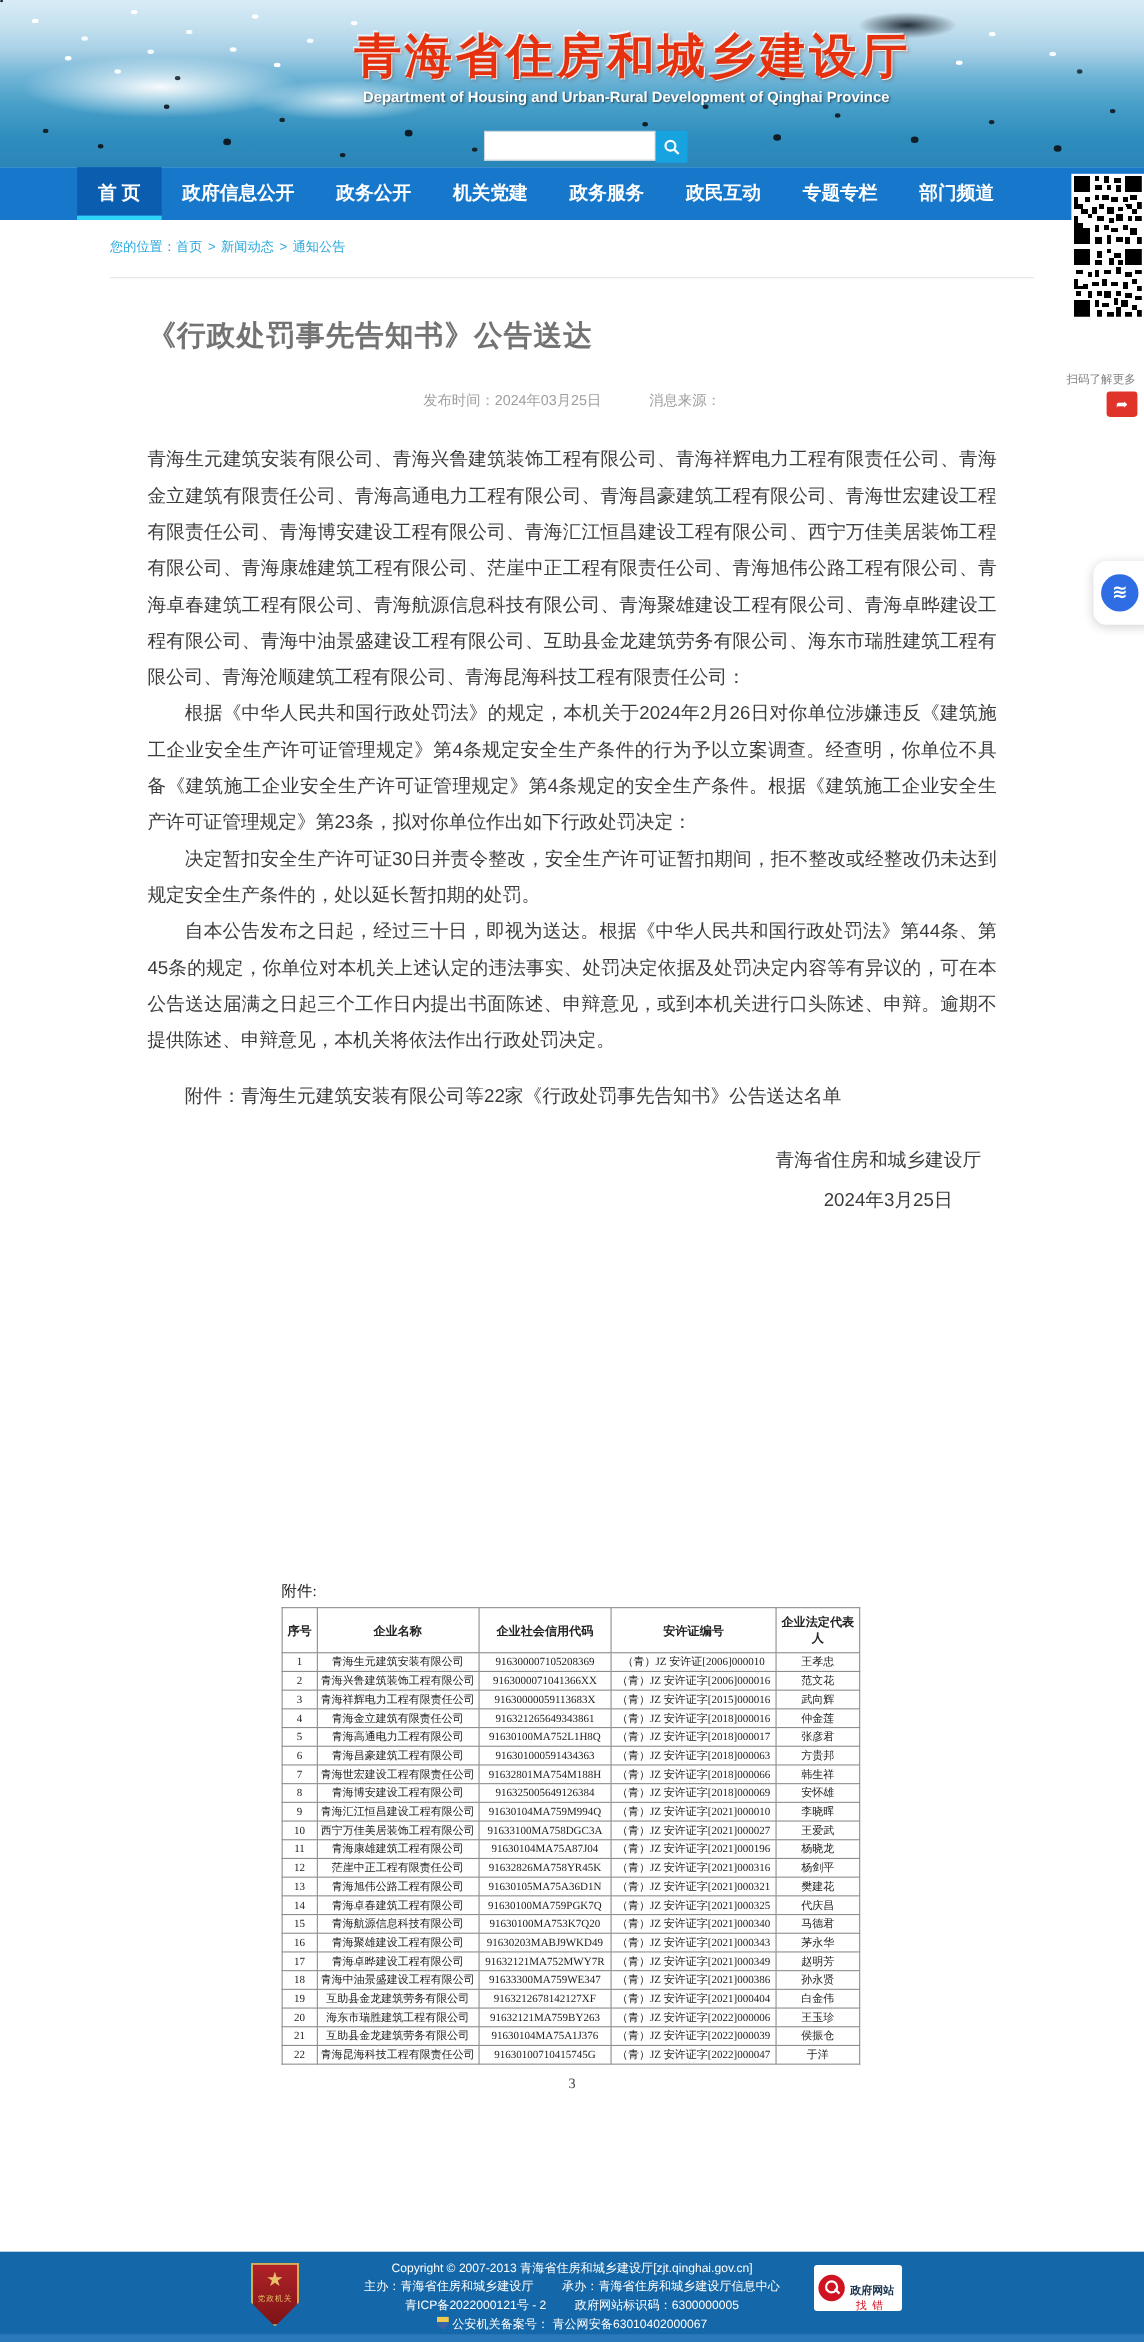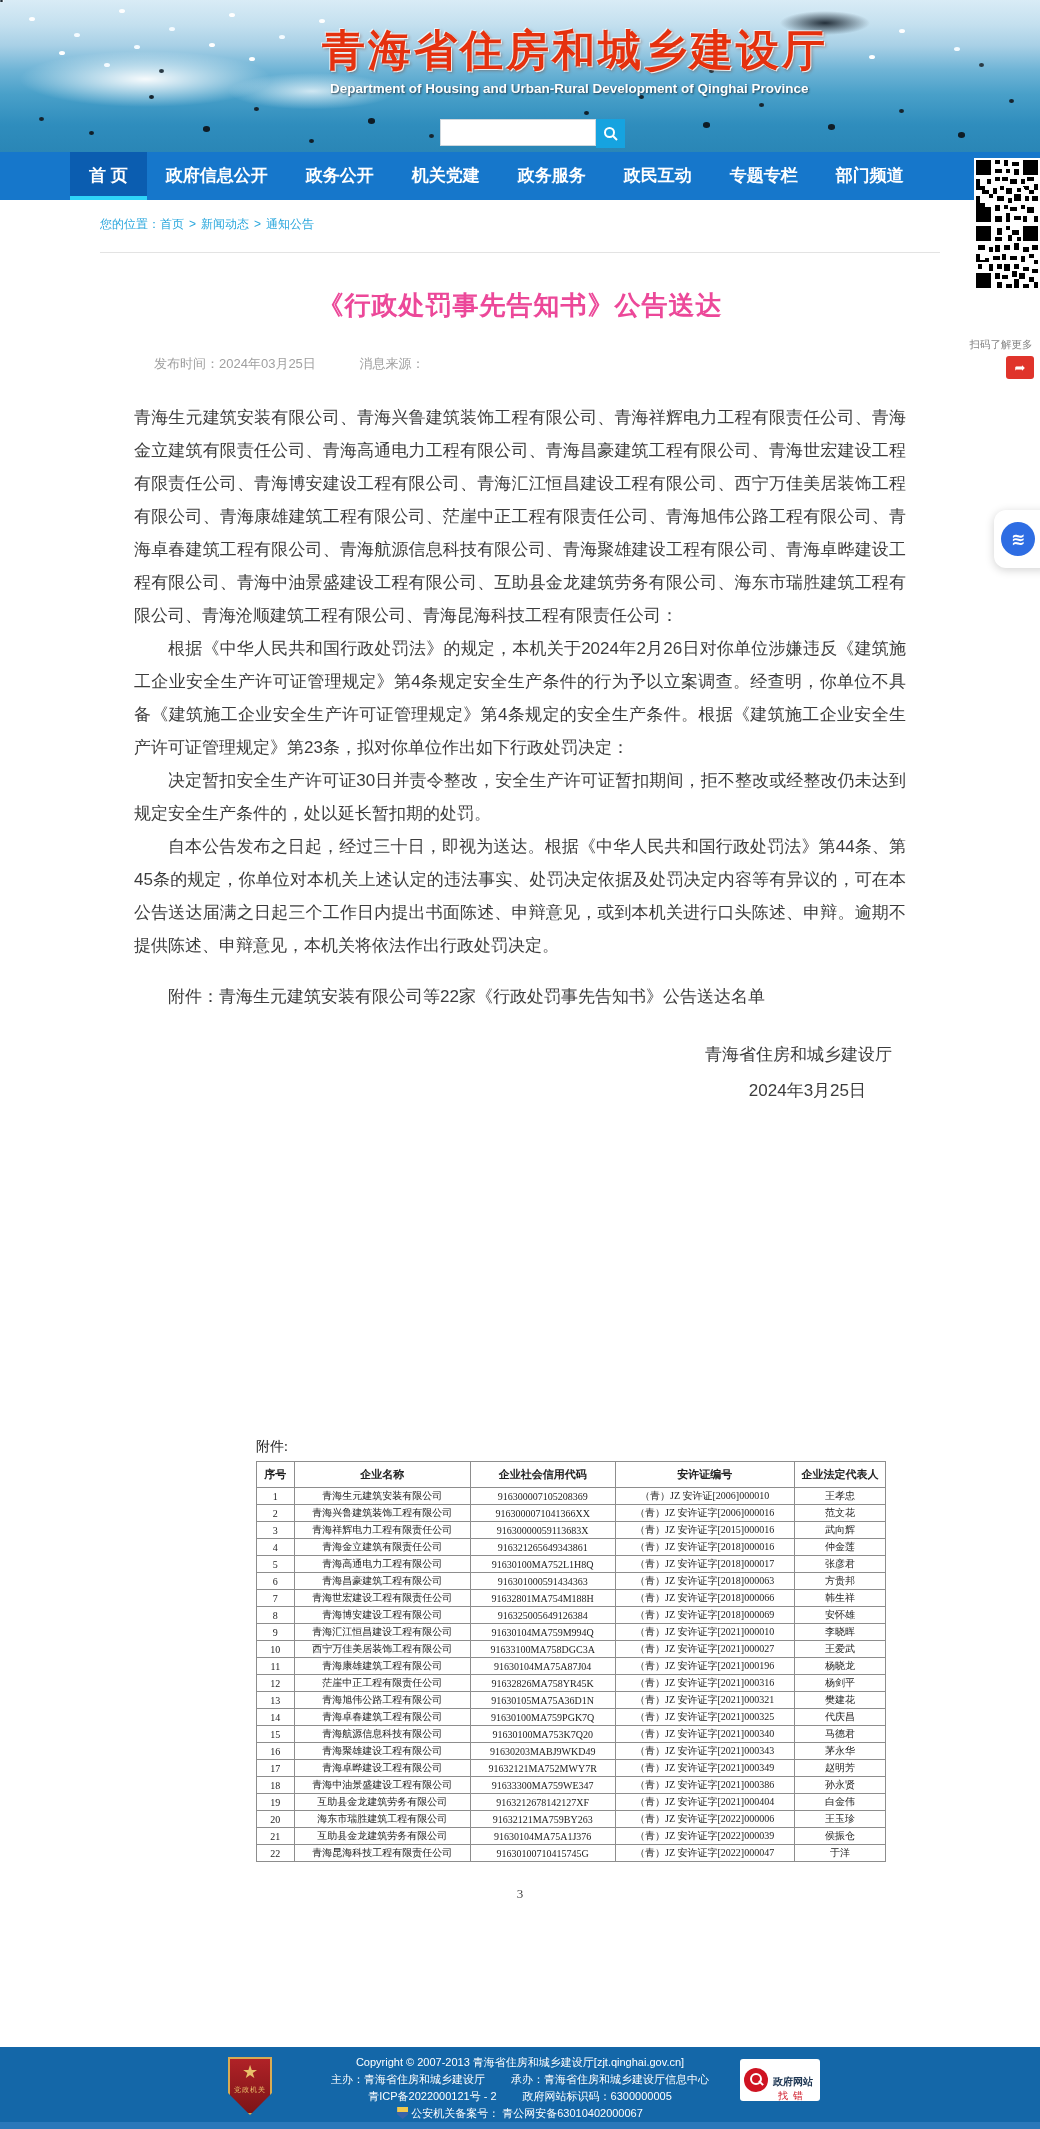--- a/index.html
+++ b/index.html
@@ -64,36 +64,36 @@
   .share-btn { position:absolute; right:6px; top:356px; width:28px; height:23px; background:#e0342b;
     border:none; border-radius:3px; color:#fff; font-size:13px; line-height:23px; text-align:center; cursor:pointer; z-index:6; }
   .float-widget { position:absolute; right:-8px; top:510px; width:54px; height:58px; background:#fff;
     border-radius:12px 0 0 12px; box-shadow:0 2px 10px rgba(0,0,0,.18); z-index:6; cursor:pointer;
     display:flex; align-items:center; justify-content:flex-start; padding-left:7px; }
   .float-icon { width:34px; height:34px; border-radius:50%; background:#2e6de3; color:#fff;
     display:flex; align-items:center; justify-content:center; font-size:17px; font-weight:bold; }
 
   
   .article { position:absolute; left:134px; top:288px; width:772px; color:#3c3c3c; }
-  .article h1 { text-align:center; font-size:26px; font-weight:bold; color:#ec4899; letter-spacing:1px; margin-bottom:32px; }
-  .meta { font-size:13px; color:#9f9f9f; margin-bottom:28px; }
+  .article h1 { text-align:left; font-size:26px; font-weight:bold; color:#737373; letter-spacing:1px; margin-bottom:32px; }
+  .meta { text-align:center; font-size:13px; color:#9f9f9f; margin-bottom:28px; }
   .meta span { margin:0 20px; }
   .paras p { font-size:17px; line-height:33px; text-align:justify; text-indent:2em; }
   .paras p:first-child { text-indent:0; }
   .attach-note { font-size:17px; line-height:33px; text-indent:2em; margin-top:18px; }
   .contacts { margin-top:46px; }
   .contacts div { font-size:17px; line-height:46px; text-indent:2em; }
   .signature { margin-top:24px; text-align:right; font-size:17px; line-height:36px; }
   .signature .org { padding-right:14px; }
   .signature .date { padding-right:40px; }
 
   
   .attachment { position:absolute; left:256px; top:1438px; width:632px; font-family:"Liberation Serif","DejaVu Serif",serif; color:#222; }
   .attachment .label { font-size:14px; margin-bottom:5px; }
-  table.apx { width:630px; border-collapse:collapse; }
+  table.apx { width:526px; border-collapse:collapse; }
   table.apx th { border:1px solid #8d8d8d; font-size:11px; font-weight:bold; padding:5px 1px; background:#fff; }
   table.apx td { border:1px solid #8d8d8d; font-size:10px; padding:1px 2px; text-align:center; height:14px; white-space:nowrap; }
   .page-num { position:absolute; left:0; top:1886px; width:1040px; text-align:center;
     font-family:"Liberation Serif","DejaVu Serif",serif; font-size:13px; color:#444; }
 
   
   .footer { position:absolute; left:0; top:2047px; width:1040px; height:82px; background:#1467a8; color:#fff; }
   .footer-strip { position:absolute; left:0; bottom:0; width:100%; height:7px; background:#2a78ba; }
   .footer-text { position:absolute; left:0; top:7px; width:1040px; text-align:center; font-size:11px; line-height:17px; }
   .footer-text .gap { display:inline-block; width:26px; }

